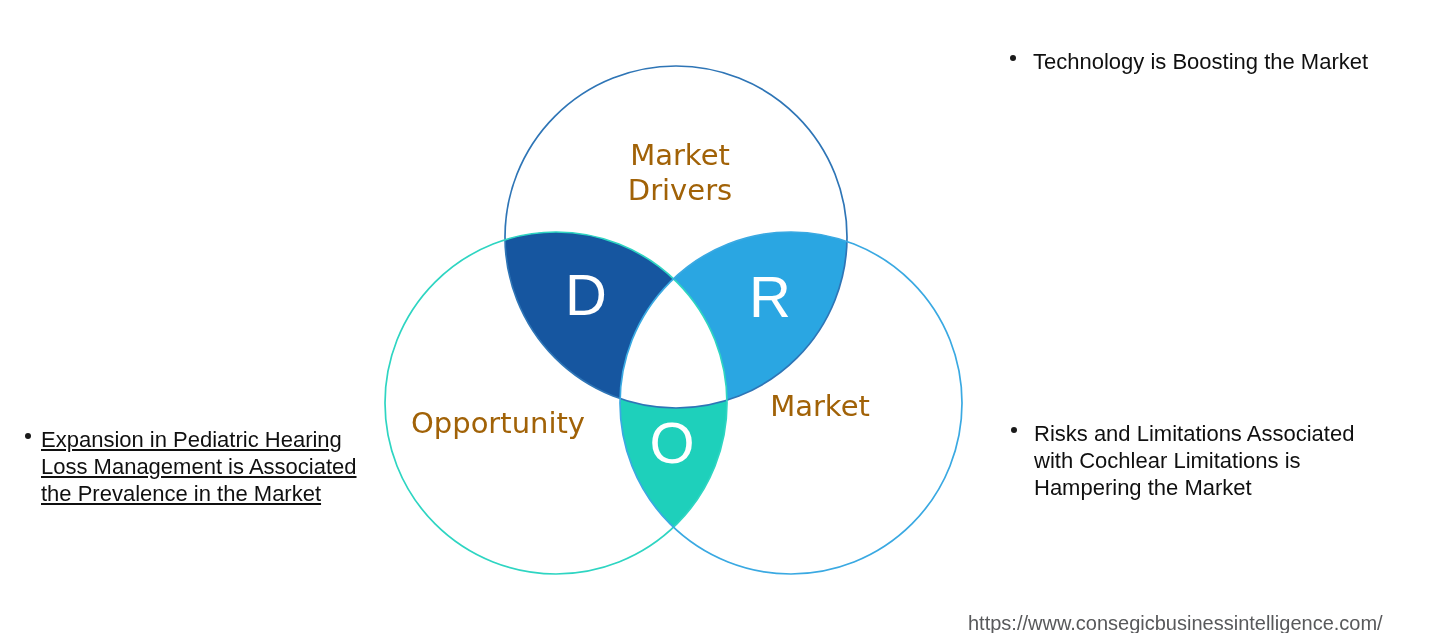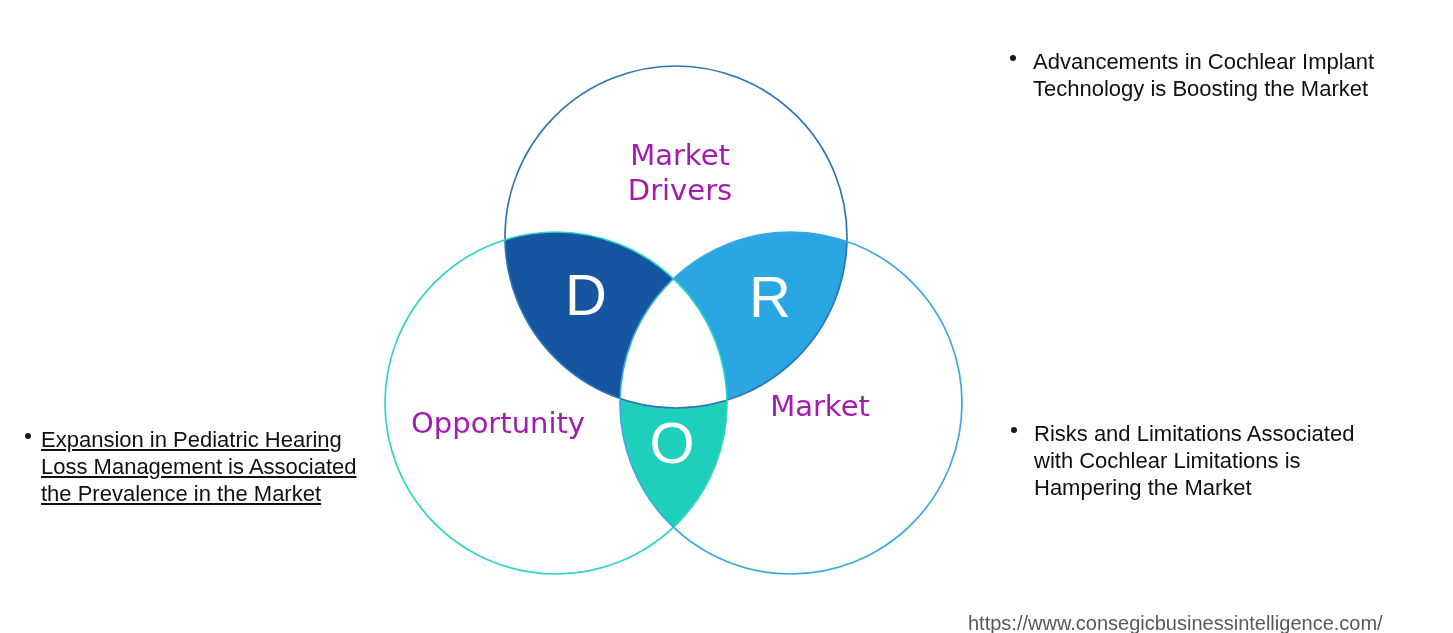--- a/index.html
+++ b/index.html
@@ -9,21 +9,21 @@
     height: 633px;
     background: #ffffff;
     overflow: hidden;
     font-family: "Liberation Sans", sans-serif;
   }
   .venn-svg { position: absolute; left: 0; top: 0; }
 
   .venn-label {
     position: absolute;
     text-align: center;
-    color: #a21caf;
+    color: #a16207;
     font-size: 29px;
     line-height: 35px;
     font-family: "DejaVu Sans", "Liberation Sans", sans-serif;
   }
   .lbl-drivers    { left: 590px; top: 138px; width: 180px; }
   .lbl-opportunity{ left: 398px; top: 406px; width: 200px; }
   .lbl-restraints { left: 730px; top: 389px; width: 180px; }
 
   .region-letter {
     position: absolute;
@@ -110,21 +110,20 @@
     <div>Drivers</div>
   </div>
   <div class="venn-label lbl-opportunity">Opportunity</div>
   <div class="venn-label lbl-restraints">
     <div>Market</div>
   </div>
 
   <div class="annotation ann-drivers">
     <span class="bullet"></span>
     <div class="ann-text">
-      <div>Advancements in Cochlear Implant</div>
       <div>Technology is Boosting the Market</div>
     </div>
   </div>
 
   <div class="annotation ann-opportunity">
     <span class="bullet"></span>
     <div class="ann-text">
       <div>Expansion in Pediatric Hearing</div>
       <div>Loss Management is Associated</div>
       <div>the Prevalence in the Market</div>

